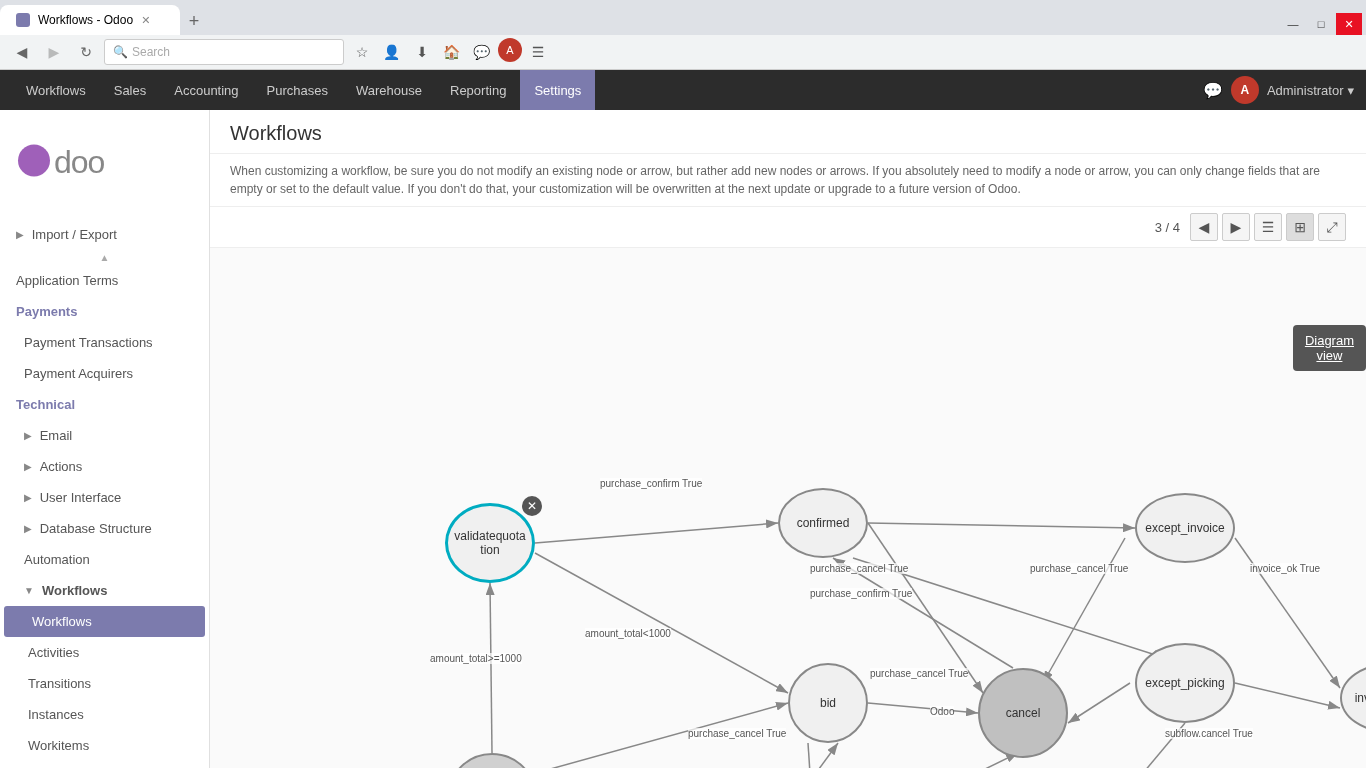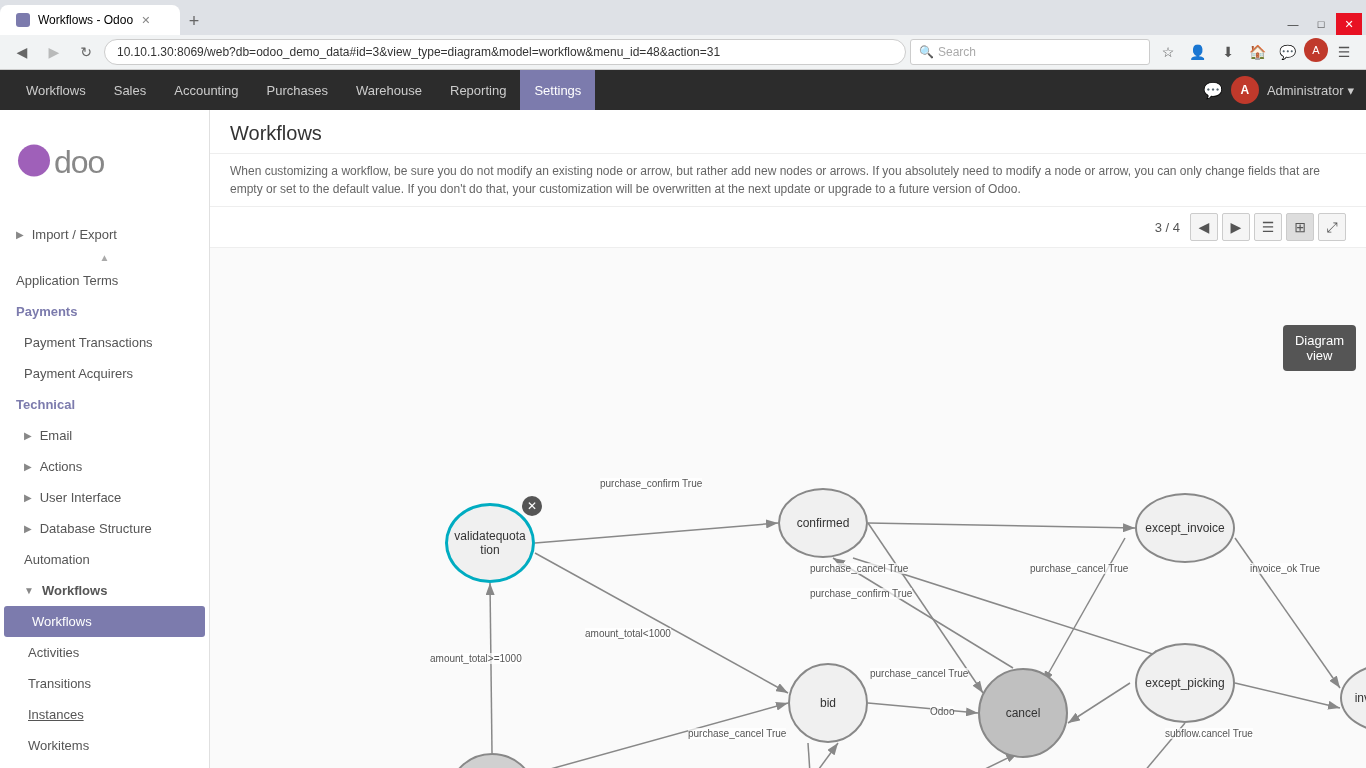--- a/index.html
+++ b/index.html
@@ -161,23 +161,20 @@
     <div class="window-controls">
       <div class="win-btn">—</div>
       <div class="win-btn">□</div>
       <div class="win-btn close">✕</div>
     </div>
   </div>
   <div class="browser-toolbar">
     <div class="nav-btn">◀</div>
     <div class="nav-btn" style="opacity:0.4">▶</div>
     <div class="nav-btn">↻</div>
-    <div class="url-bar">
-      <span style="font-size:12px;color:#333;">10.10.1.30:8069/web?db=odoo_demo_data#id=3&amp;view_type=diagram&amp;model=workflow&amp;menu_id=48&amp;action=31</span>
-    </div>
     <div class="search-bar">
       <span style="color:#888;font-size:12px;">🔍</span>
       <span style="color:#aaa;text-align:center;">Search</span>
     </div>
     <div class="toolbar-icons">
       <div class="toolbar-icon">☆</div>
       <div class="toolbar-icon">👤</div>
       <div class="toolbar-icon">⬇</div>
       <div class="toolbar-icon">🏠</div>
       <div class="toolbar-icon">💬</div>
@@ -283,21 +280,21 @@
         </div>
         <div class="sidebar-item sub active selected" style="padding-left:28px;">
           <span>Workflows</span>
         </div>
         <div class="sidebar-item sub" style="padding-left:28px;">
           <span>Activities</span>
         </div>
         <div class="sidebar-item sub" style="padding-left:28px;">
           <span>Transitions</span>
         </div>
-        <div class="sidebar-item sub" style="padding-left:28px;text-decoration:underline;">
+        <div class="sidebar-item sub" style="padding-left:28px;">
           <span>Instances</span>
         </div>
         <div class="sidebar-item sub" style="padding-left:28px;">
           <span>Workitems</span>
         </div>
 
         <div class="sidebar-item">
           
           
         </div>
@@ -316,21 +313,21 @@
 
       <div class="diagram-header">
         <span class="page-counter">3 / 4</span>
         <button class="diagram-btn">◀</button>
         <button class="diagram-btn">▶</button>
         <button class="diagram-btn">☰</button>
         <button class="diagram-btn" style="background:#ddd;">⊞</button>
         <button class="diagram-btn">⤢</button>
       </div>
 
-      <div class="diagram-tooltip" style="position:absolute;top:215px;right:10px;z-index:20;">
+      <div class="diagram-tooltip" style="position:absolute;top:215px;right:0;z-index:20;text-decoration:underline;">
         <div>Diagram</div>
         <div>view</div>
       </div>
 
       <div class="diagram-area">
         <div class="workflow-canvas" id="workflow-canvas">
 
           <svg class="arrows-svg" id="arrows-svg" xmlns="http://www.w3.org/2000/svg">
             <defs>
               <marker id="arrowhead" markerWidth="8" markerHeight="6" refX="8" refY="3" orient="auto">

